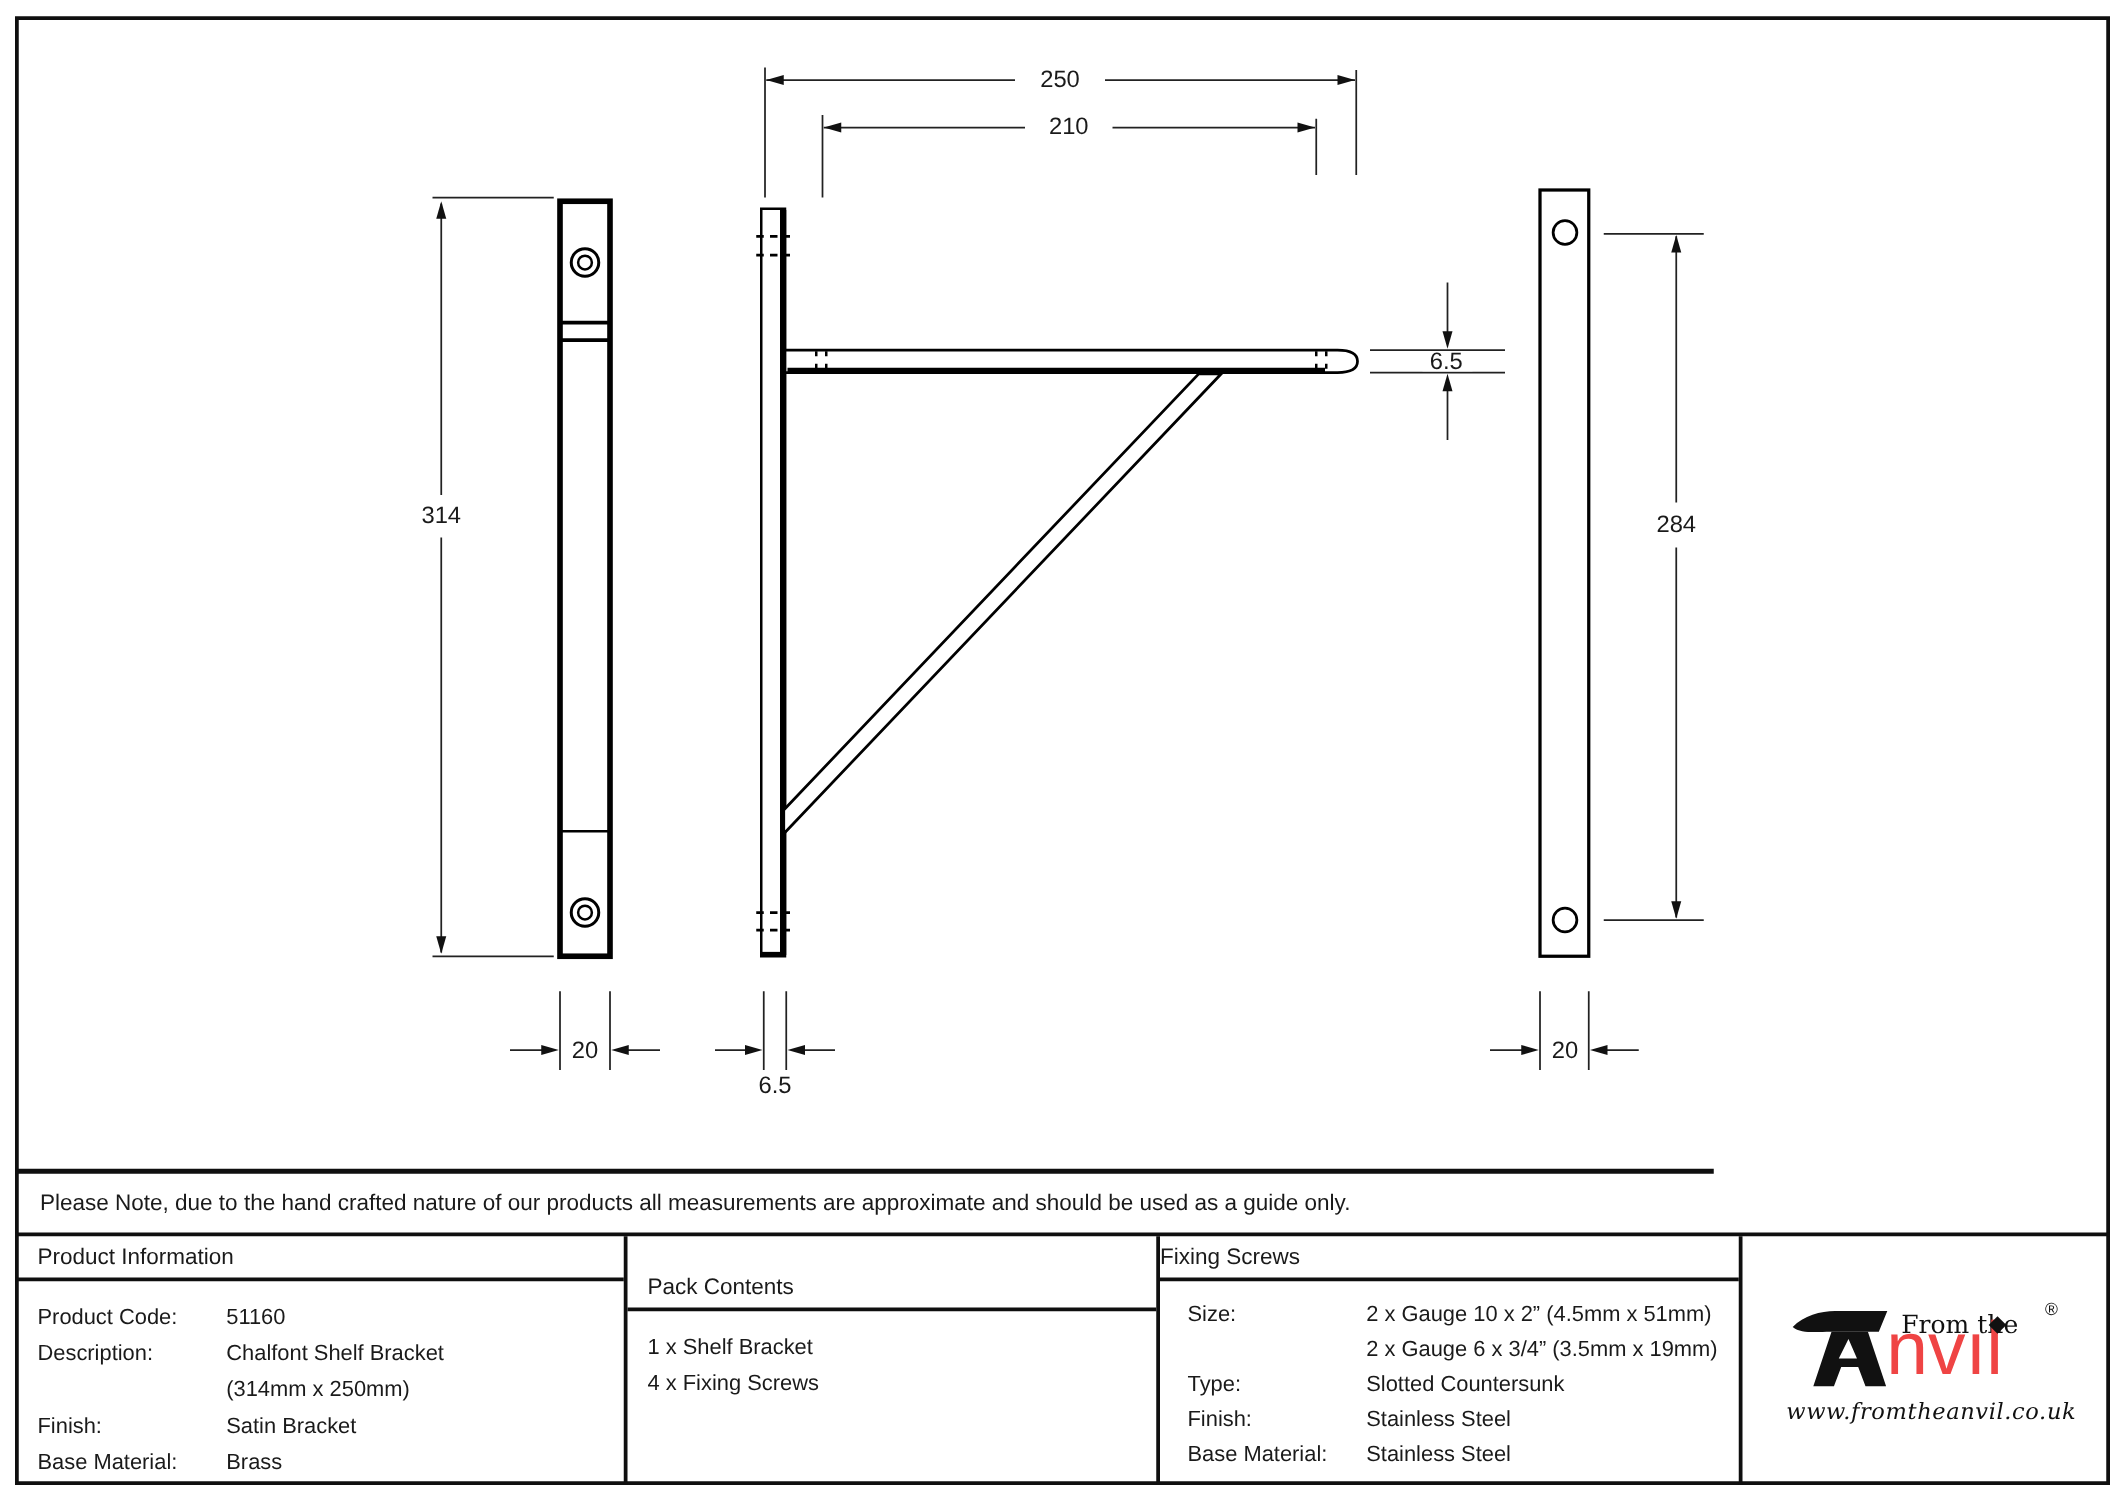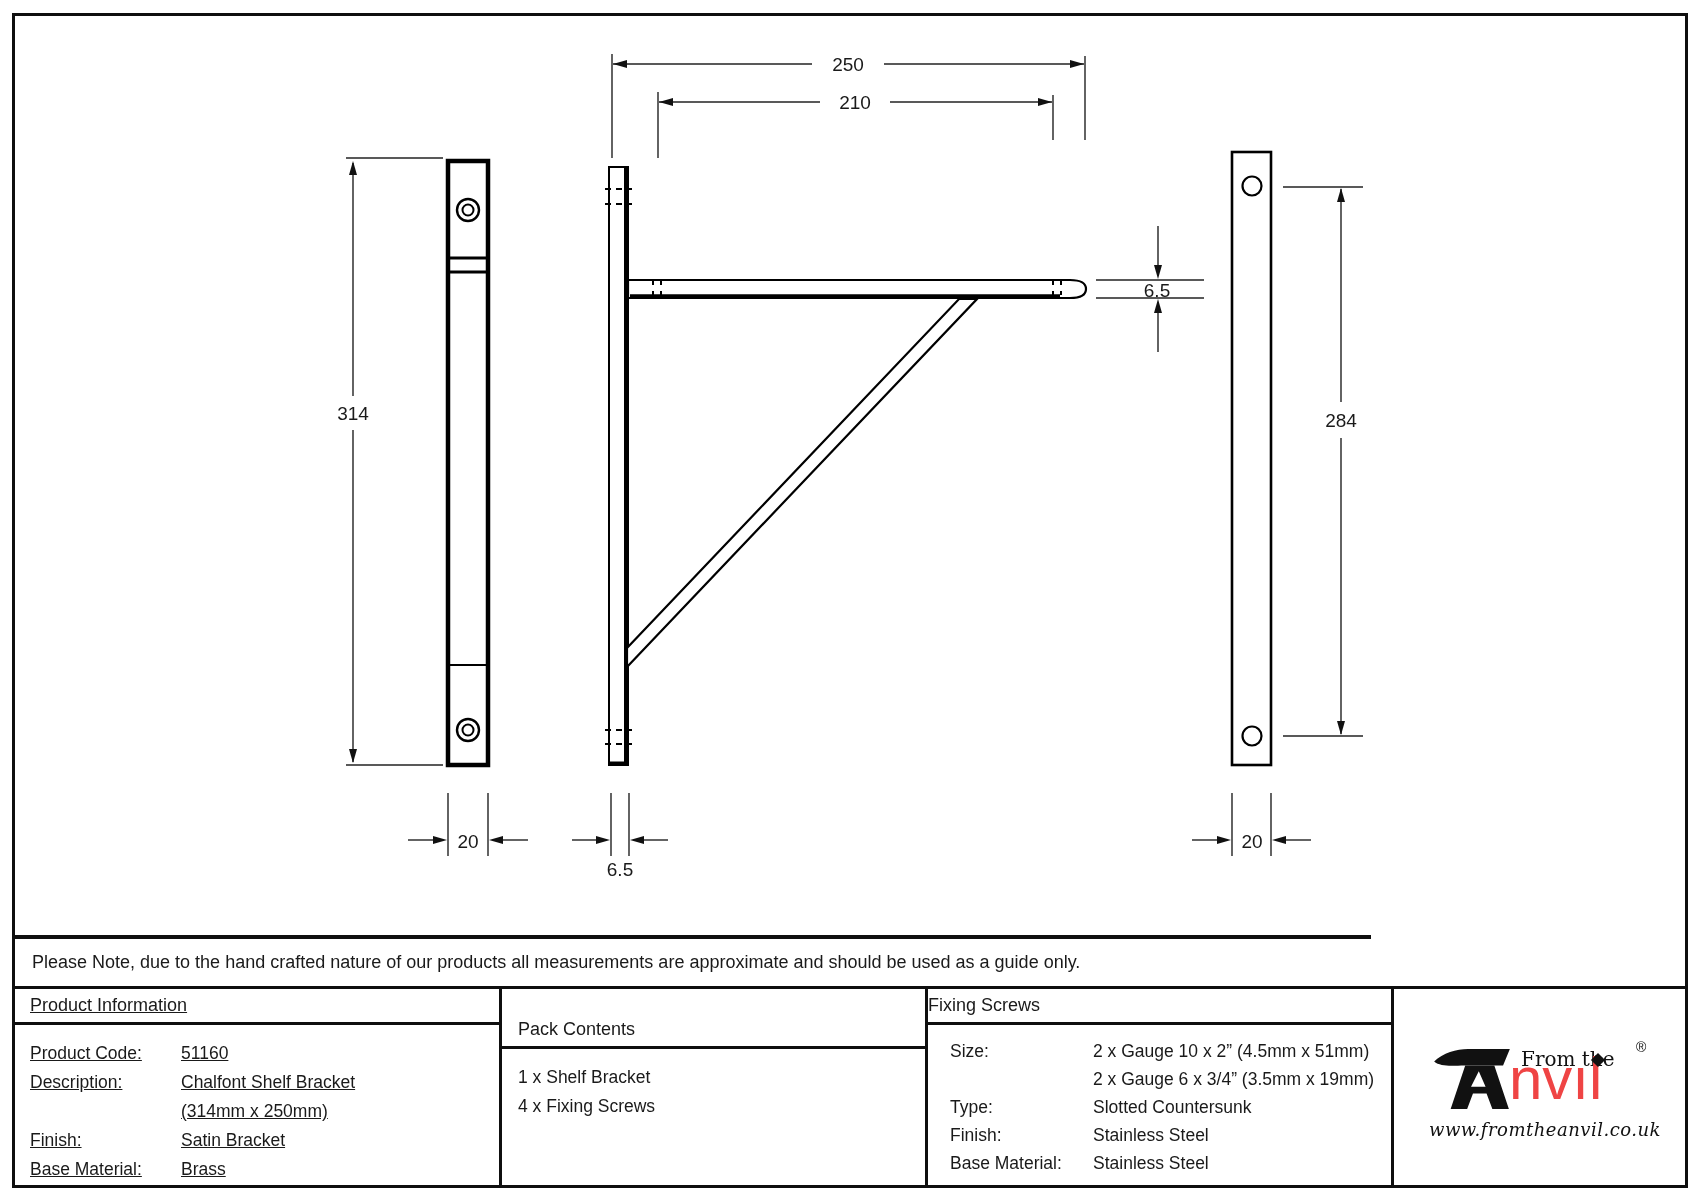--- a/index.html
+++ b/index.html
@@ -13,21 +13,21 @@
   .drawing-svg{position:absolute;left:0;top:0;}
   .dim-label{font-family:"Liberation Sans", sans-serif;font-size:19px;fill:#1a1a1a;}
 
   .note-row{position:absolute;left:12px;top:935px;width:1359px;height:51px;
             border-top:4px solid #0f0f0f;display:flex;align-items:center;
             padding-left:20px;font-size:18px;}
 
   .table-region{position:absolute;left:12px;top:986px;width:1676px;height:202px;
                 border-top:3px solid #0f0f0f;display:flex;}
   .tcol{height:100%;}
-  .tcol.c1{width:487px;text-decoration:underline;}
+  .tcol.c1{width:487px;}
   .tcol.c2{width:426px;border-left:3px solid #0f0f0f;}
   .tcol.c3{width:466px;border-left:3px solid #0f0f0f;}
   .tcol.c4{width:297px;border-left:3px solid #0f0f0f;display:flex;
            align-items:center;justify-content:center;}
   .cell-header{height:36px;border-bottom:3px solid #0f0f0f;display:flex;
                align-items:center;font-size:18px;}
   .c1 .cell-header{padding-left:18px;}
   .c2 .cell-header{padding-left:16px;margin-top:24px;}
   .c3 .cell-header{}
   .cell-body{font-size:17.5px;}

